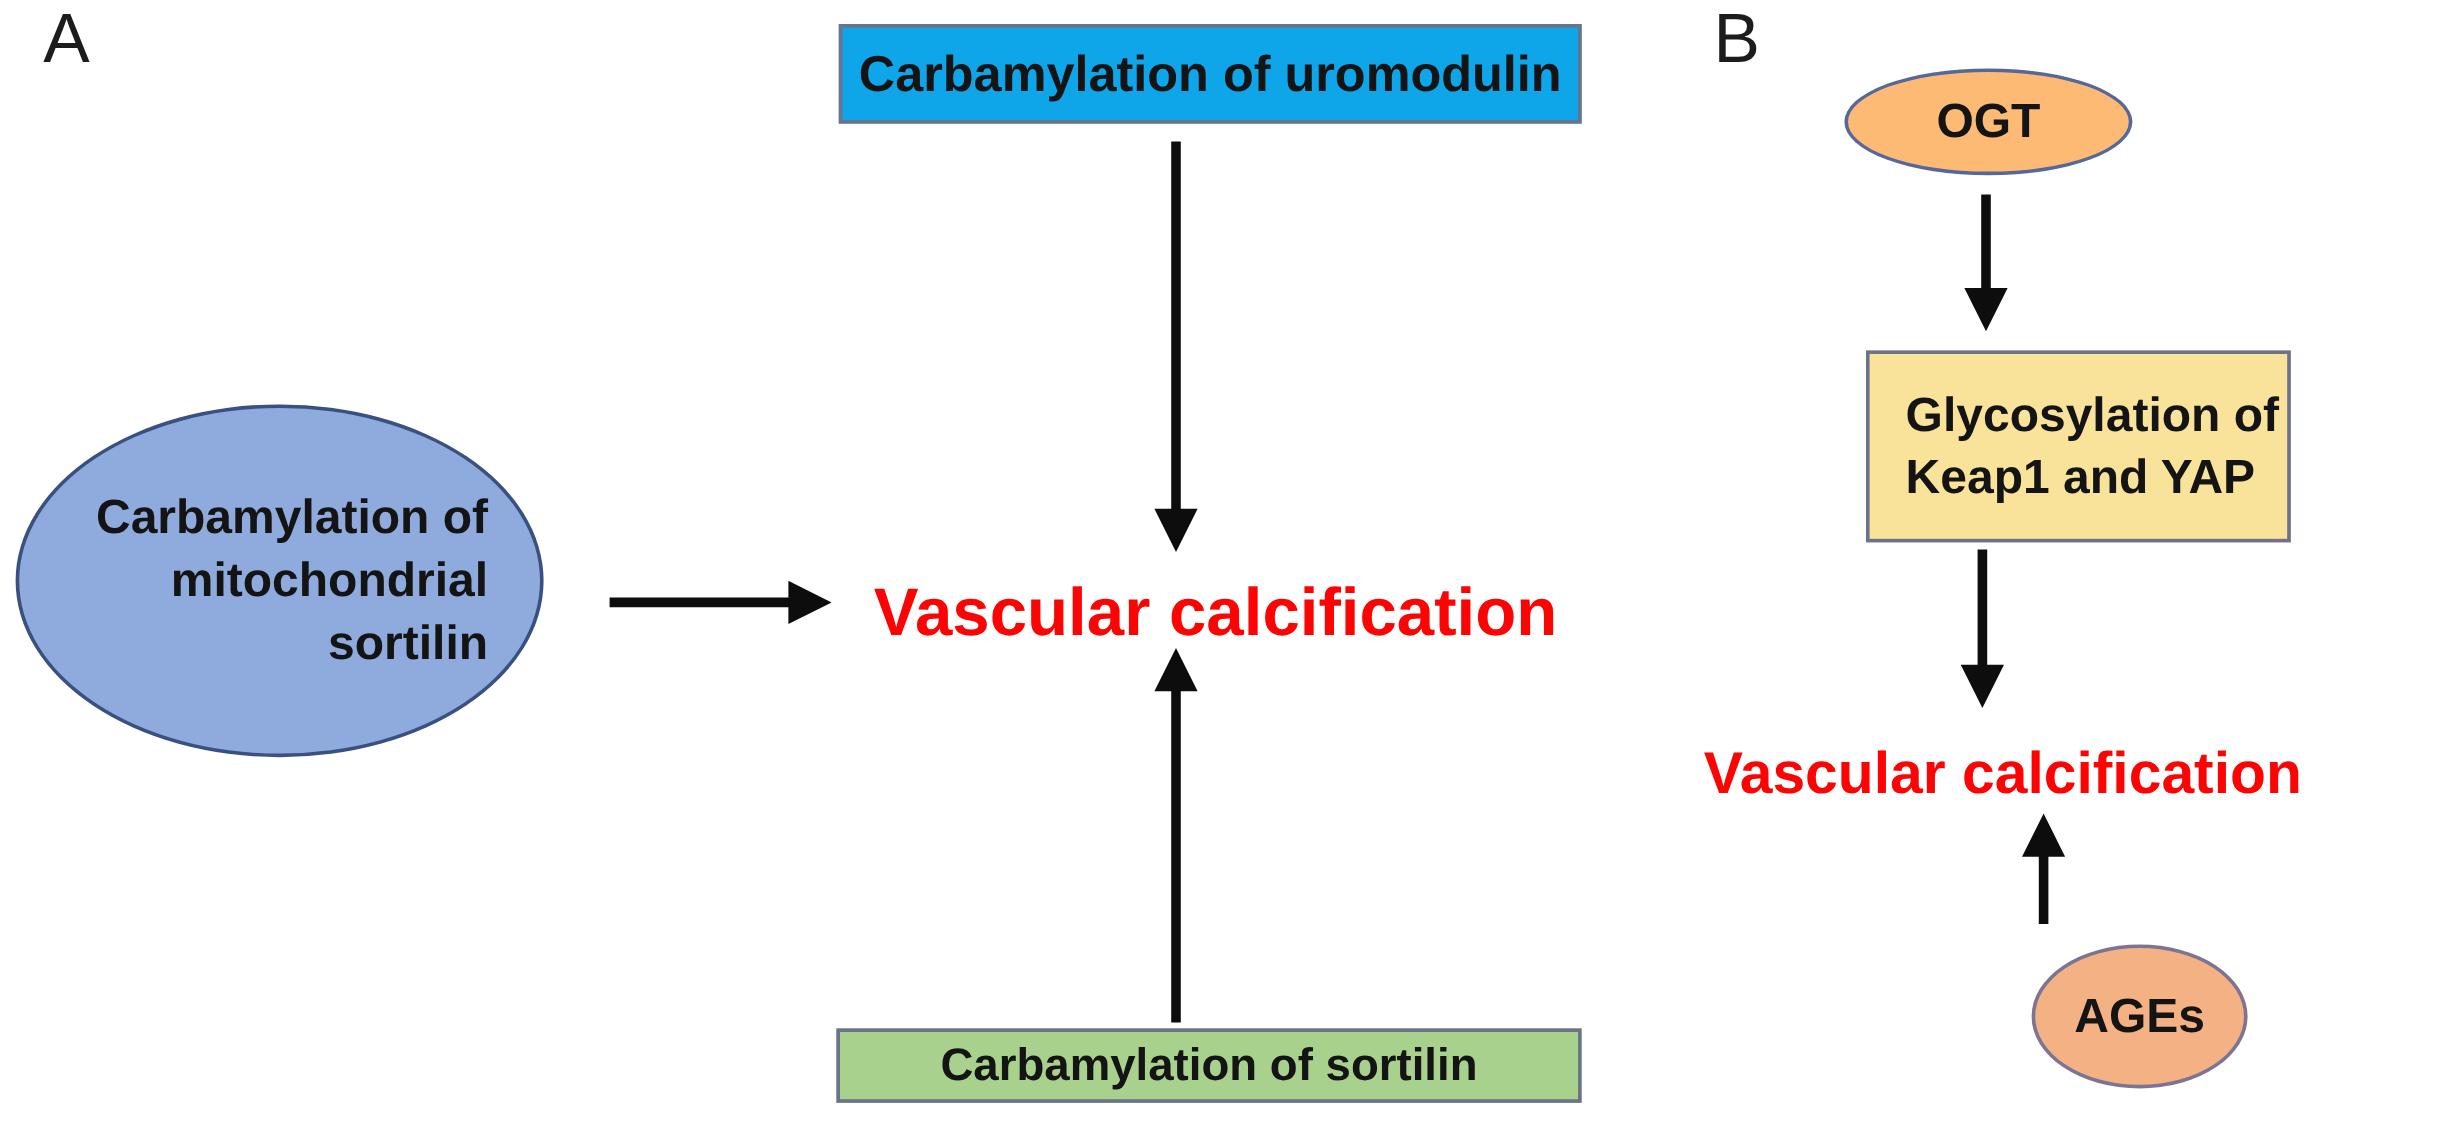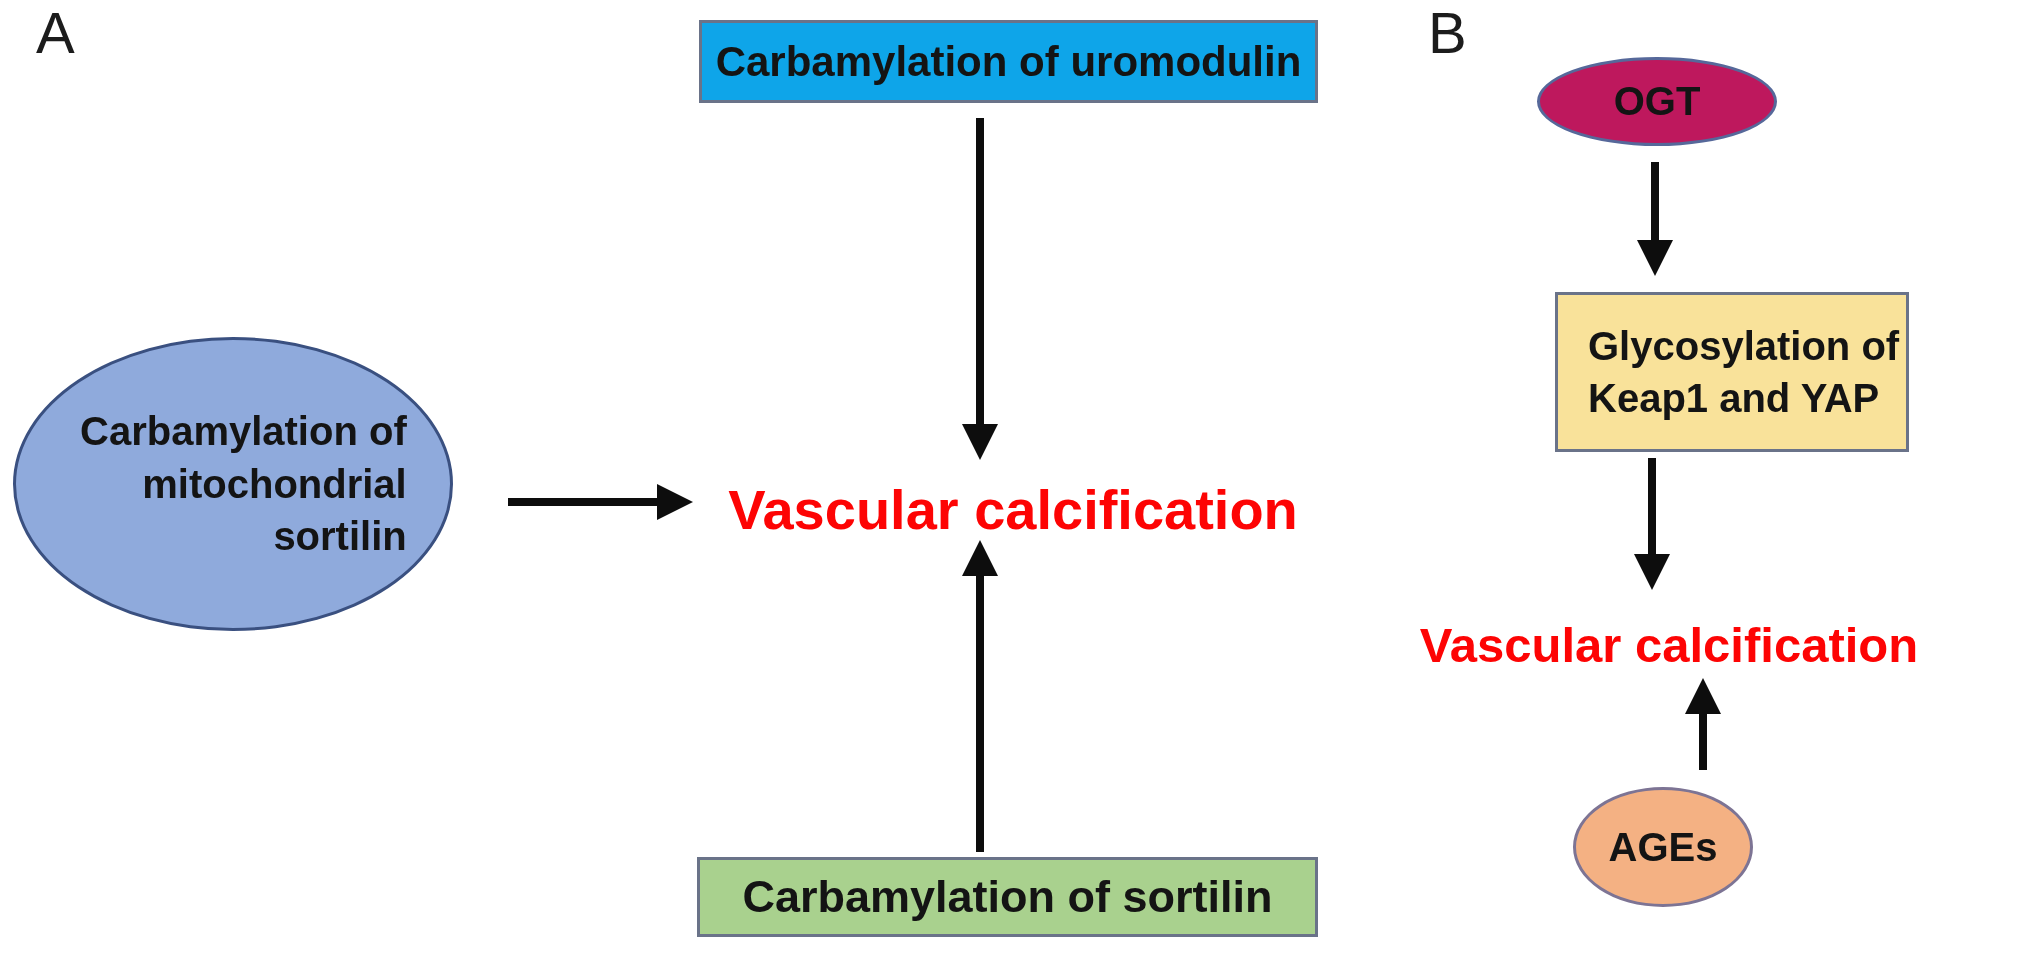--- a/index.html
+++ b/index.html
@@ -31,23 +31,23 @@
   }
   .ellipse-node{
     border-radius:50%;
   }
   .box-uromodulin{
     left:699px;top:20px;width:619px;height:83px;
     background:#0ea5e9;
     font-size:42px;
   }
   .box-sortilin{
-    left:697px;top:857px;width:621px;height:80px;
+    left:697px;top:857px;width:621px;height:62px;
     background:#a9d18e;
-    font-size:45px;
+    font-size:38px;
   }
   .ellipse-mito{
     left:13px;top:337px;width:440px;height:294px;
     background:#8faadc;
     border:3px solid #3a5080;
     font-size:40px;
     justify-content:flex-start;
   }
   .ellipse-mito .lines{
     padding-left:64px;
@@ -62,26 +62,26 @@
     justify-content:flex-start;
     margin-left:37px;
   }
   .box-glyco .lines{
     padding-left:30px;
     text-align:left;
     line-height:1.3;
   }
   .ellipse-ogt{
     left:1537px;top:57px;width:240px;height:89px;
-    background:#be185d;
+    background:#fdba74;
     border:3px solid #56689a;
     font-size:40px;
   }
   .ellipse-ages{
-    left:1573px;top:787px;width:180px;height:120px;
+    left:1693px;top:787px;width:180px;height:120px;
     background:#f4b183;
     border:3px solid #7d7494;
     font-size:40px;
     align-items:center;
   }
   .outcome{
     position:absolute;
     color:#fd0404;
     font-weight:bold;
     text-align:center;

